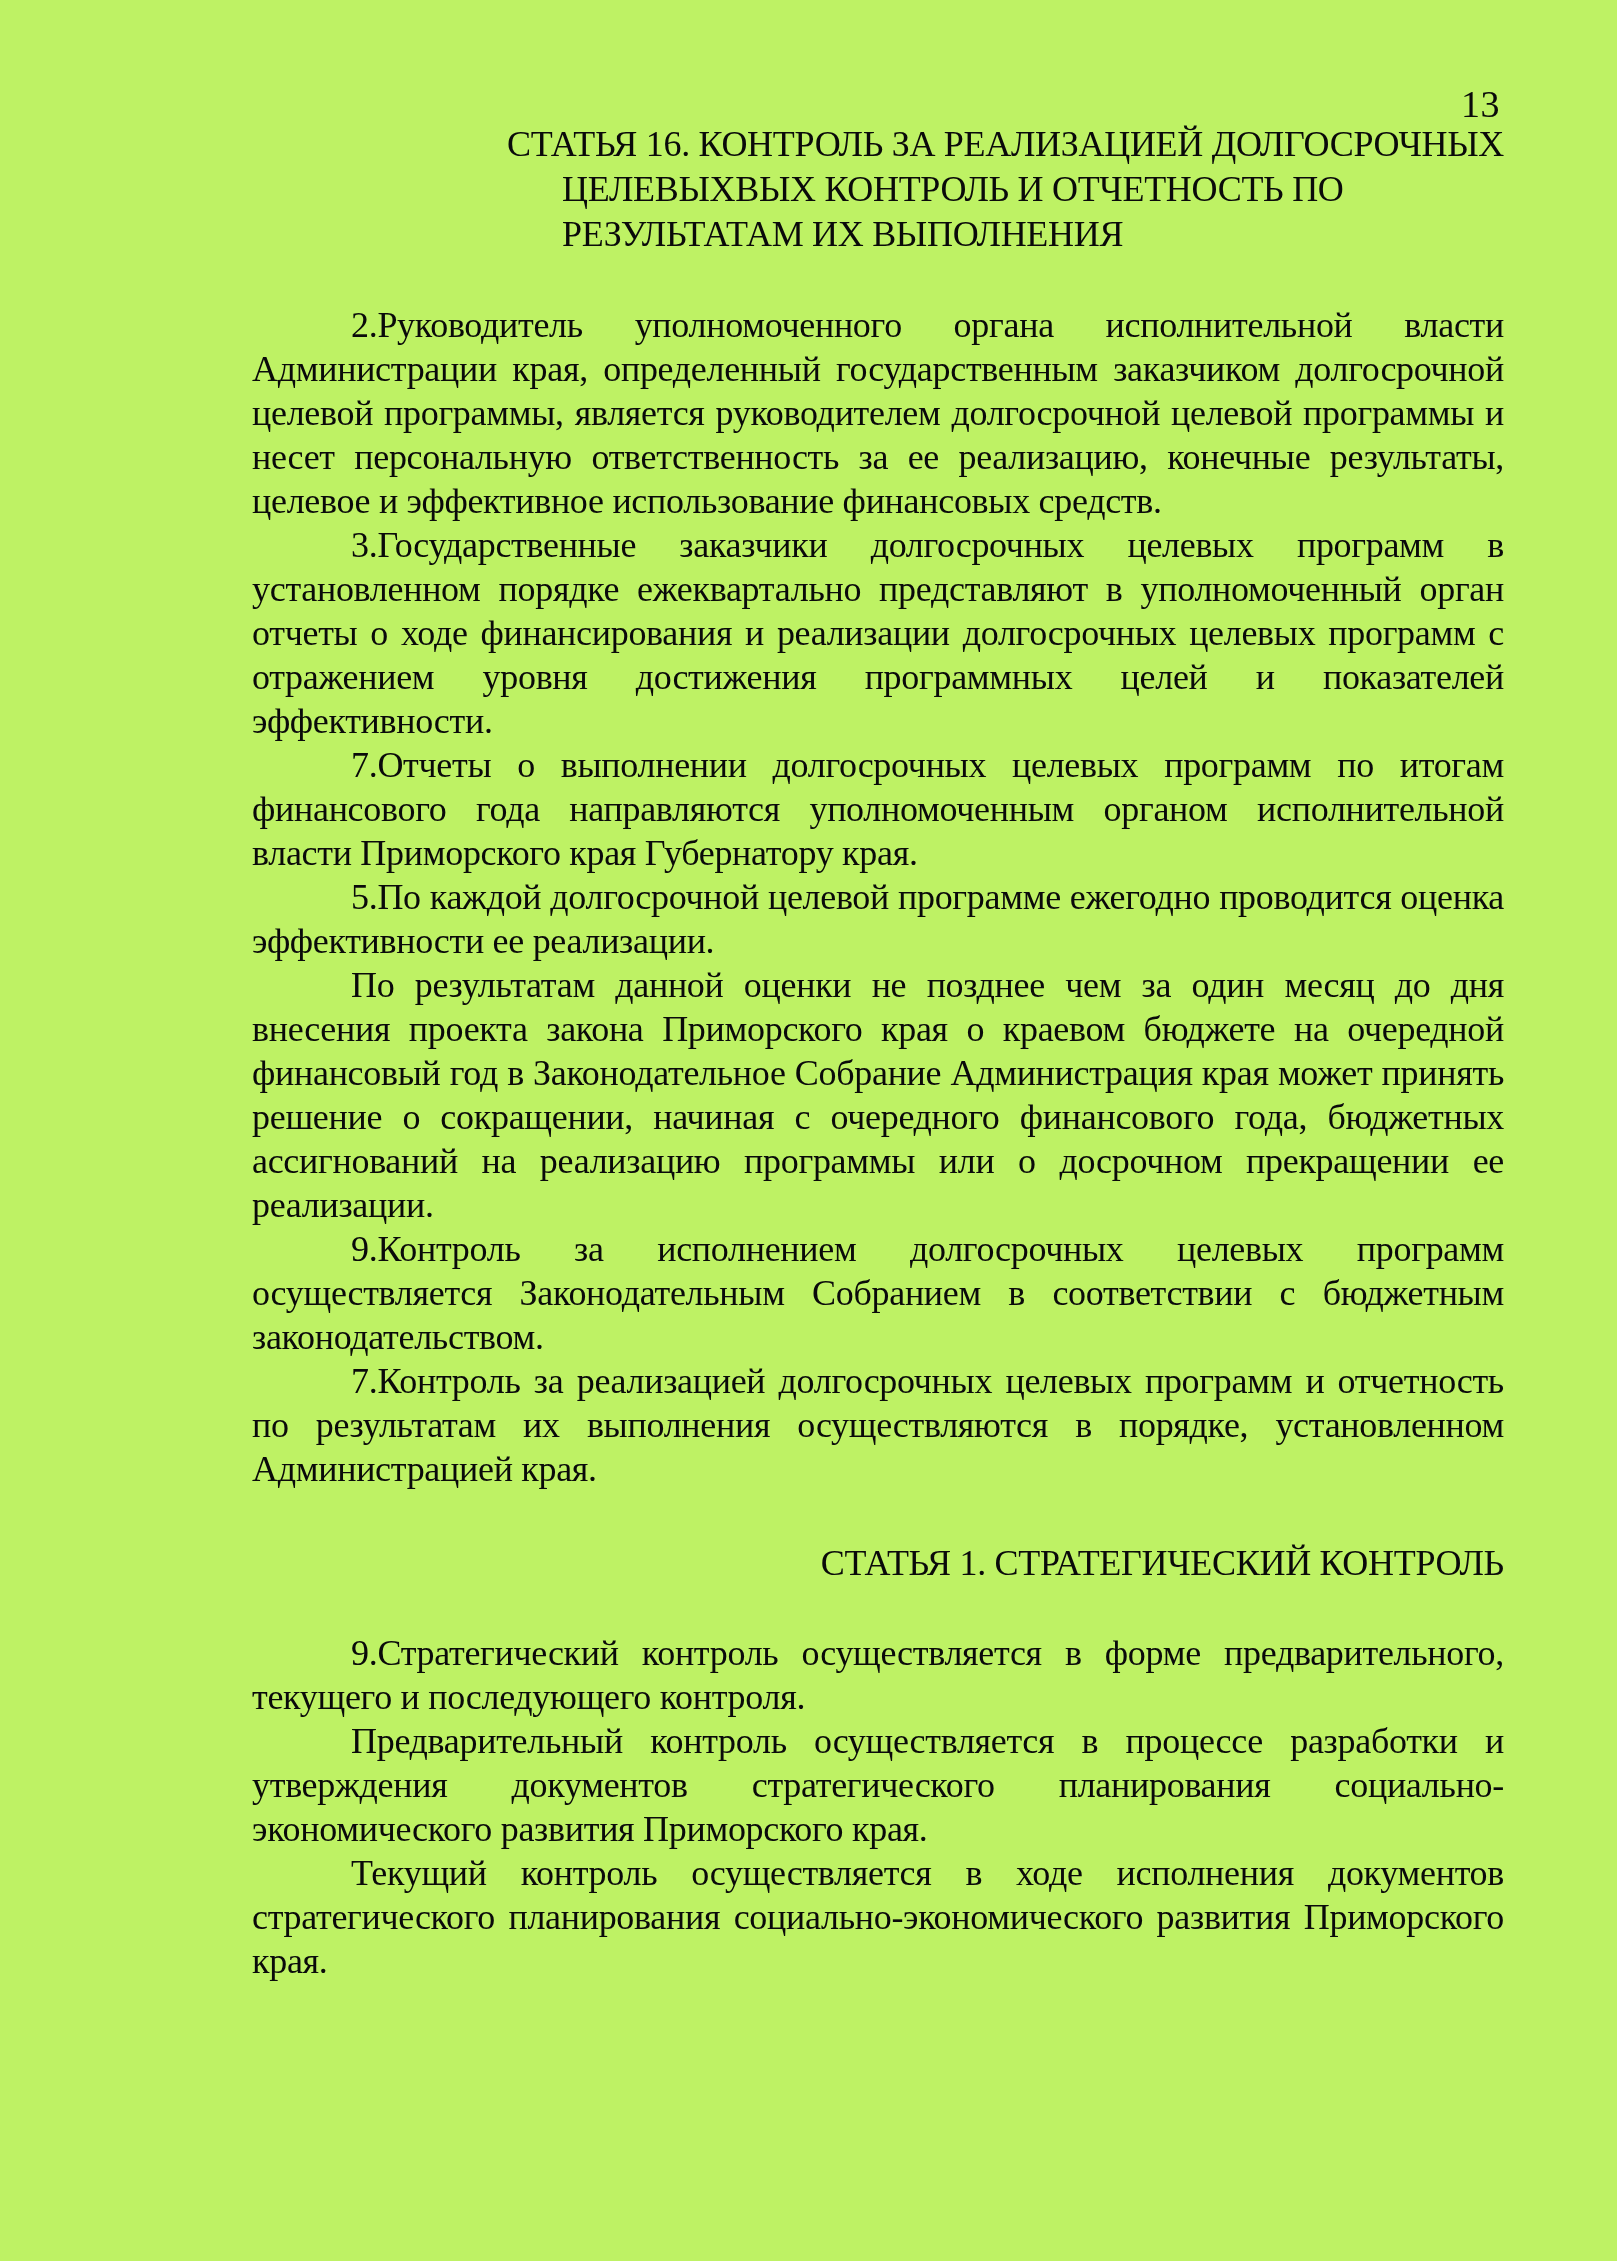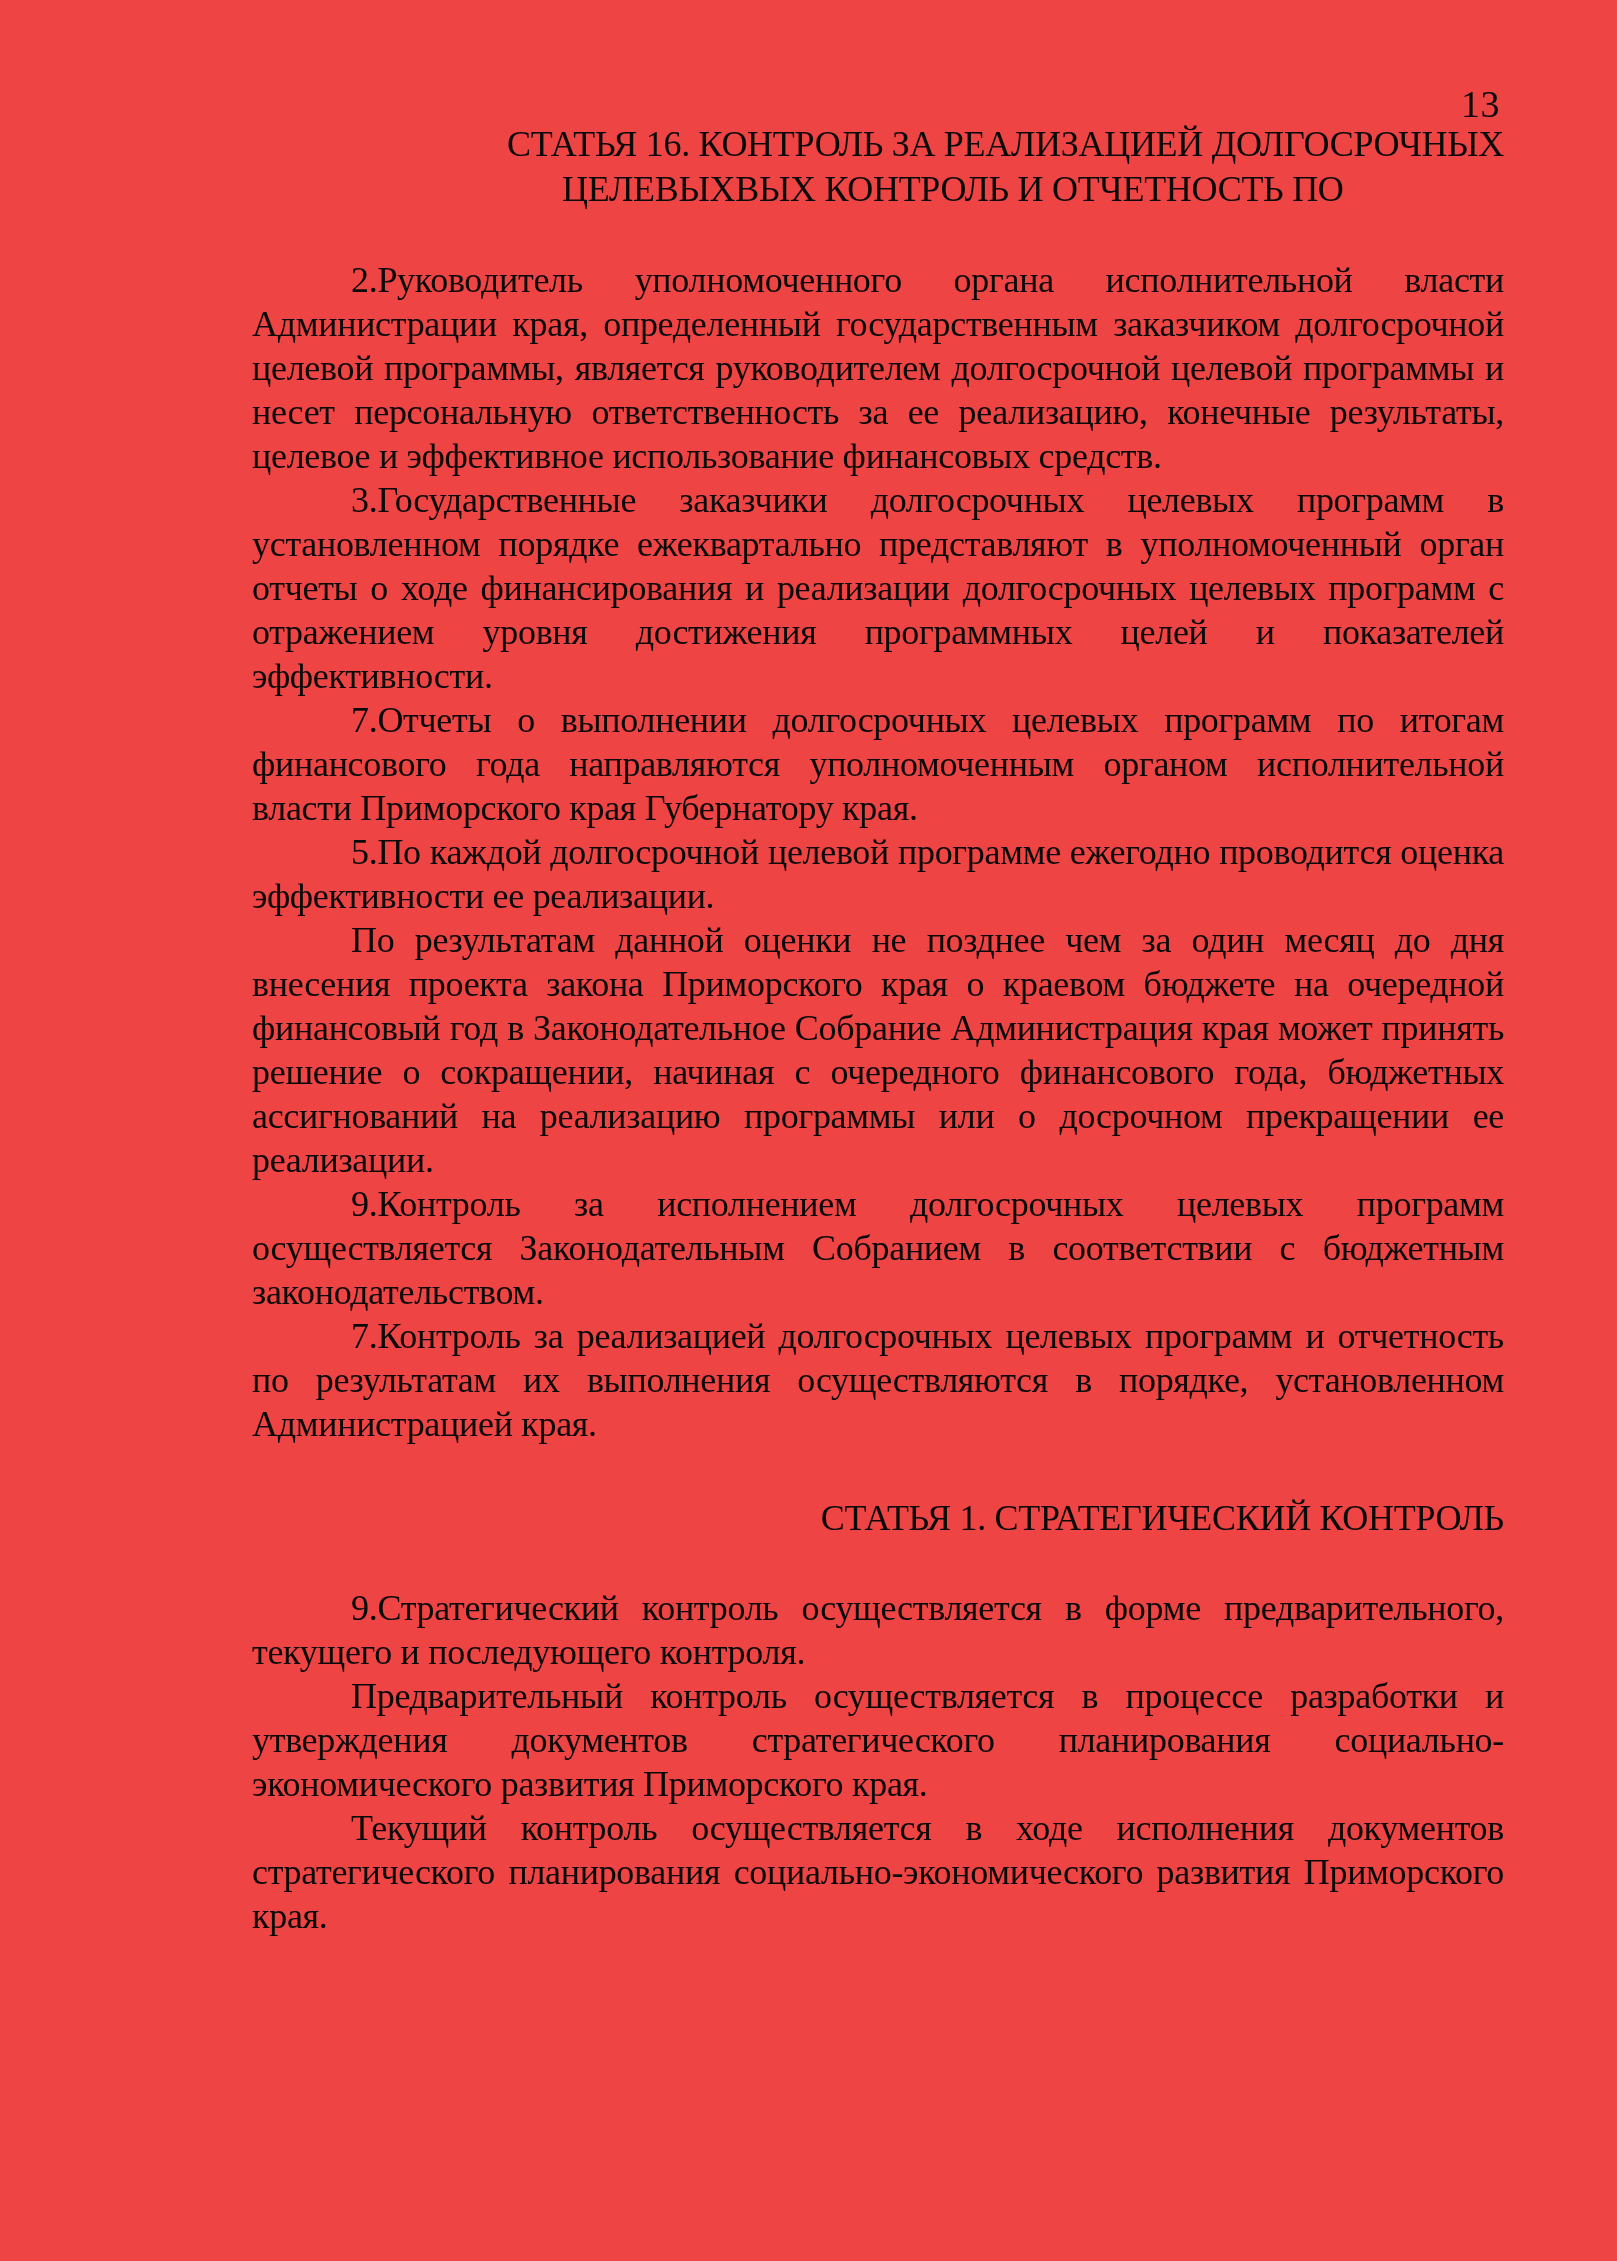--- a/index.html
+++ b/index.html
@@ -4,21 +4,21 @@
 <style>
   html, body {
     margin: 0;
     padding: 0;
     background: #ffffff;
   }
   .page {
     position: relative;
     width: 1617px;
     height: 2261px;
-    background: #ef4444;
+    background: #bef264;
     color: #0a0a0a;
     font-family: "Liberation Serif", "DejaVu Serif", serif;
     overflow: hidden;
   }
   .page-number {
     position: absolute;
     top: 82px;
     left: 1461px;
     font-size: 38px;
     line-height: 44px;
@@ -65,20 +65,21 @@
 
 <div class="page">
 
   <div class="page-number">13</div>
 
   <div class="content">
 
     <div class="article-title">
       <div class="title-line-first">СТАТЬЯ 16. КОНТРОЛЬ ЗА РЕАЛИЗАЦИЕЙ ДОЛГОСРОЧНЫХ</div>
       <div class="title-line-rest">ЦЕЛЕВЫХВЫХ КОНТРОЛЬ И ОТЧЕТНОСТЬ ПО</div>
+      <div class="title-line-rest">РЕЗУЛЬТАТАМ ИХ ВЫПОЛНЕНИЯ</div>
     </div>
 
     <div class="article-body">
       <p>2.Руководитель уполномоченного органа исполнительной власти Администрации края, определенный государственным заказчиком долгосрочной целевой программы, является руководителем долгосрочной целевой программы и несет персональную ответственность за ее реализацию, конечные результаты, целевое и эффективное использование финансовых средств.</p>
       <p>3.Государственные заказчики долгосрочных целевых программ в установленном порядке ежеквартально представляют в уполномоченный орган отчеты о ходе финансирования и реализации долгосрочных целевых программ с отражением уровня достижения программных целей и показателей эффективности.</p>
       <p>7.Отчеты о выполнении долгосрочных целевых программ по итогам финансового года направляются уполномоченным органом исполнительной власти Приморского края Губернатору края.</p>
       <p>5.По каждой долгосрочной целевой программе ежегодно проводится оценка эффективности ее реализации.</p>
       <p>По результатам данной оценки не позднее чем за один месяц до дня внесения проекта закона Приморского края о краевом бюджете на очередной финансовый год в Законодательное Собрание Администрация края может принять решение о сокращении, начиная с очередного финансового года, бюджетных ассигнований на реализацию программы или о досрочном прекращении ее реализации.</p>
       <p>9.Контроль за исполнением долгосрочных целевых программ осуществляется Законодательным Собранием в соответствии с бюджетным законодательством.</p>
       <p>7.Контроль за реализацией долгосрочных целевых программ и отчетность по результатам их выполнения осуществляются в порядке, установленном Администрацией края.</p>

